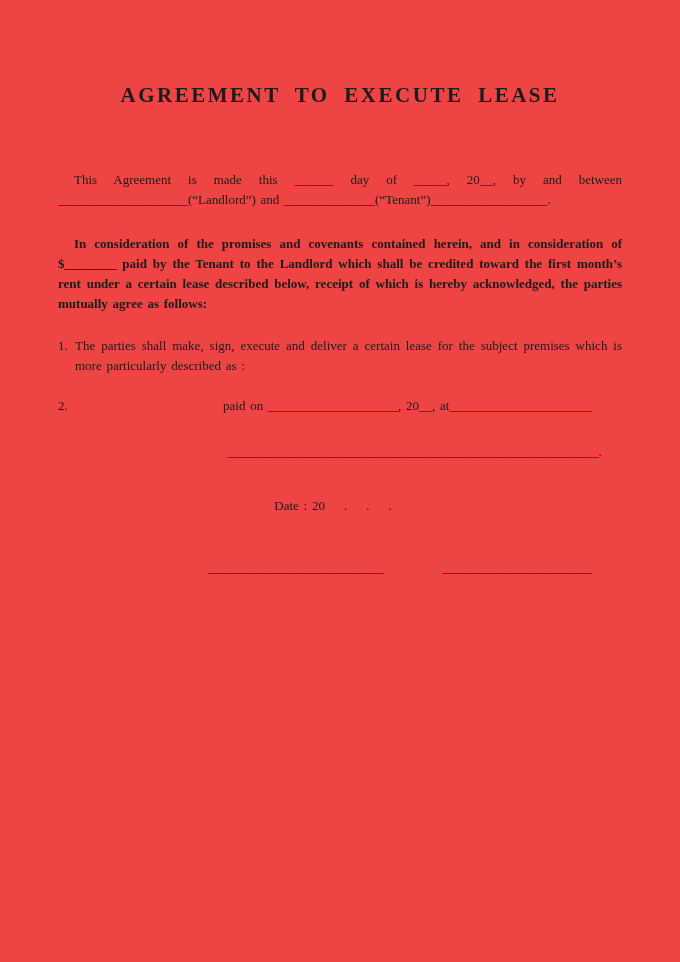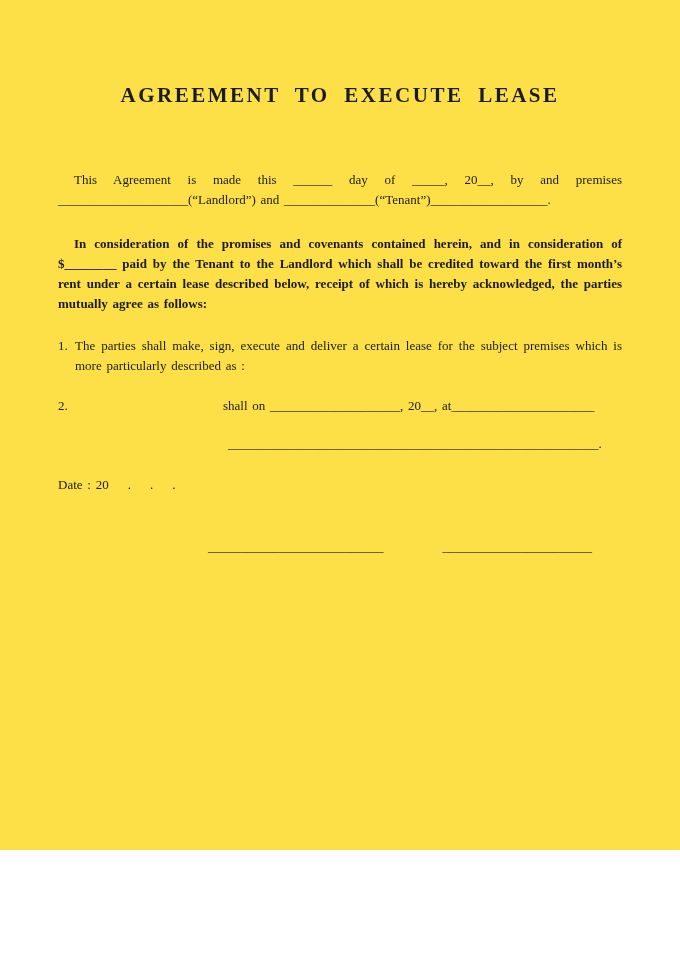--- a/index.html
+++ b/index.html
@@ -10,23 +10,23 @@
   body {
     width: 680px;
     height: 962px;
     font-family: "Liberation Serif", "DejaVu Serif", serif;
     color: #1b1b1b;
     overflow: hidden;
   }
   .page {
     box-sizing: border-box;
     width: 680px;
-    height: 850px;
+    height: 962px;
     padding: 0 58px;
-    background: #fde047;
+    background: #ef4444;
   }
   .title {
     margin: 0;
     padding-top: 80px;
     text-align: center;
     font-size: 21px;
     font-weight: bold;
     letter-spacing: 2.5px;
     word-spacing: 7px;
     line-height: 30px;
@@ -54,60 +54,60 @@
     top: 0;
   }
   .item-1 { margin-top: 22px; }
   .item-2 { margin-top: 20px; }
   .place-line {
     margin-top: 20px;
     margin-left: 165px;
     white-space: pre;
   }
   .blank-line {
-    margin-top: 18px;
+    margin-top: 26px;
     margin-left: 170px;
     white-space: pre;
   }
   .date-line {
-    margin-top: 21px;
-    text-align: left;
+    margin-top: 34px;
+    text-align: center;
     padding-right: 14px;
     white-space: pre;
   }
   .signatures {
     margin-top: 42px;
     display: flex;
     align-items: flex-end;
   }
   .sig { white-space: pre; }
   .sig-left { margin-left: 150px; }
   .sig-right { margin-left: 59px; }
 </style>
 </head>
 <body>
 
 <div class="page">
 
   <h1 class="title">AGREEMENT TO EXECUTE LEASE</h1>
 
-  <p class="para para-intro">This Agreement is made this ______ day of _____, 20__, by and premises ____________________(“Landlord”) and ______________(“Tenant”)__________________.</p>
+  <p class="para para-intro">This Agreement is made this ______ day of _____, 20__, by and between ____________________(“Landlord”) and ______________(“Tenant”)__________________.</p>
 
   <p class="para para-consideration">In consideration of the promises and covenants contained herein, and in consideration of $________ paid by the Tenant to the Landlord which shall be credited toward the first month’s rent under a certain lease described below, receipt of which is hereby acknowledged, the parties mutually agree as follows:</p>
 
   <div class="item item-1">
     <span class="num">1.</span>
     <span class="item-text">The parties shall make, sign, execute and deliver a certain lease for the subject premises which is more particularly described as :</span>
   </div>
 
   <div class="item item-2">
     <span class="num">2.</span>
   </div>
 
-  <div class="place-line">shall on ____________________, 20__, at______________________</div>
+  <div class="place-line">paid on ____________________, 20__, at______________________</div>
 
   <div class="blank-line">_________________________________________________________.</div>
 
   <div class="date-line">Date : 20    .    .    .</div>
 
   <div class="signatures">
     <span class="sig sig-left">___________________________</span>
     <span class="sig sig-right">_______________________</span>
   </div>
 

